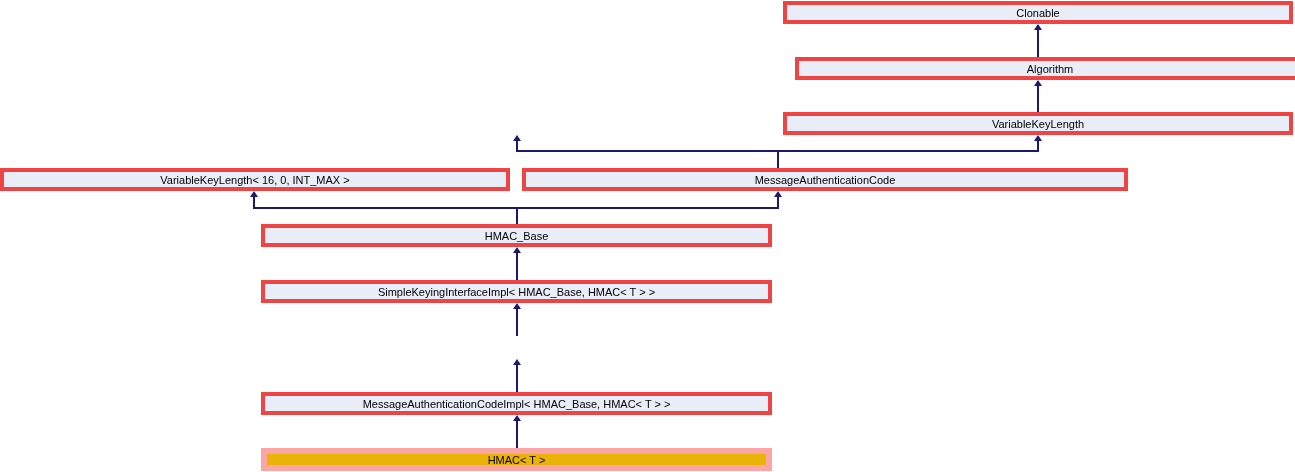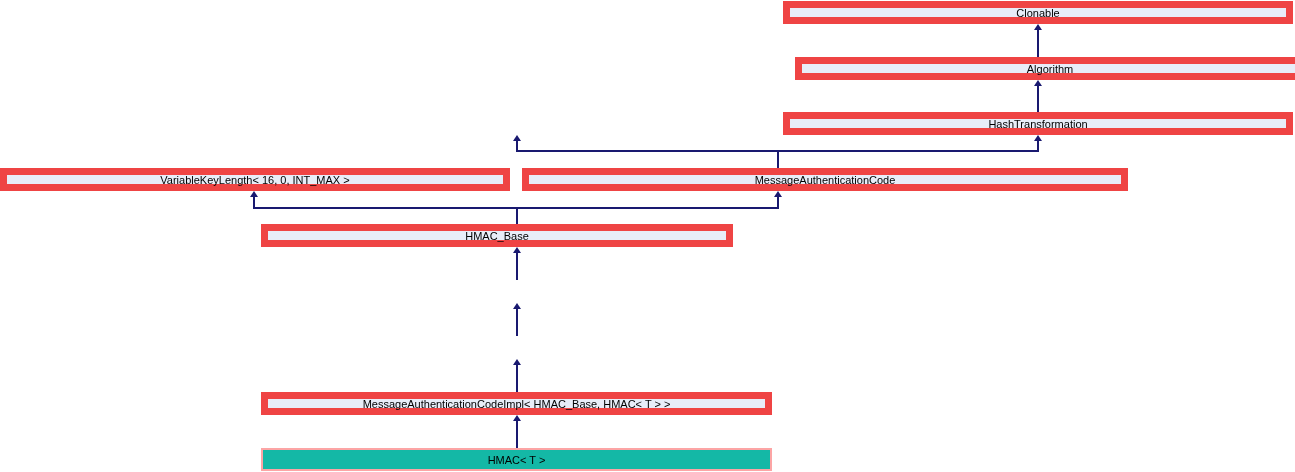--- a/index.html
+++ b/index.html
@@ -13,32 +13,32 @@
     width: 1295px;
     height: 472px;
     background: #ffffff;
     overflow: hidden;
   }
   .node {
     position: absolute;
     height: 23px;
     box-sizing: border-box;
     background: #e8edf8;
-    border: 7px solid #ef4444;
+    border: 4px solid #ef4444;
     color: #000000;
     font-size: 11px;
     display: flex;
     align-items: center;
     justify-content: center;
     white-space: nowrap;
     cursor: pointer;
   }
   .node.current {
-    background: #14b8a6;
-    border: 2px solid #fca5a5;
+    background: #eab308;
+    border: 6px solid #fca5a5;
     cursor: default;
   }
   .seg {
     position: absolute;
     background: #191970;
   }
   .head {
     position: absolute;
     width: 0;
     height: 0;
@@ -47,24 +47,25 @@
     border-bottom: 6px solid #191970;
   }
 </style>
 </head>
 <body>
 
 <div class="diagram">
 
   <div class="node" style="left:783px; top:1px;   width:510px;">Clonable</div>
   <div class="node" style="left:795px; top:57px;  width:510px;">Algorithm</div>
-  <div class="node" style="left:783px; top:112px; width:510px;">HashTransformation</div>
+  <div class="node" style="left:783px; top:112px; width:510px;">VariableKeyLength</div>
   <div class="node" style="left:0px;   top:168px; width:510px;text-align:center;">VariableKeyLength&lt; 16, 0, INT_MAX &gt;</div>
   <div class="node" style="left:522px; top:168px; width:606px;">MessageAuthenticationCode</div>
-  <div class="node" style="left:261px; top:224px; width:472px;">HMAC_Base</div>
+  <div class="node" style="left:261px; top:224px; width:511px;">HMAC_Base</div>
+  <div class="node" style="left:261px; top:280px; width:511px;">SimpleKeyingInterfaceImpl&lt; HMAC_Base, HMAC&lt; T &gt; &gt;</div>
   <div class="node" style="left:261px; top:392px; width:511px;">MessageAuthenticationCodeImpl&lt; HMAC_Base, HMAC&lt; T &gt; &gt;</div>
   <div class="node current" style="left:261px; top:448px; width:511px;">HMAC&lt; T &gt;</div>
 
   <div>
     <div class="head" style="left:1034px; top:24px;"></div>
     <div class="seg" style="left:1037px; top:30px; width:2px; height:27px;"></div>
   </div>
 
   <div>
     <div class="head" style="left:1034px; top:80px;"></div>

